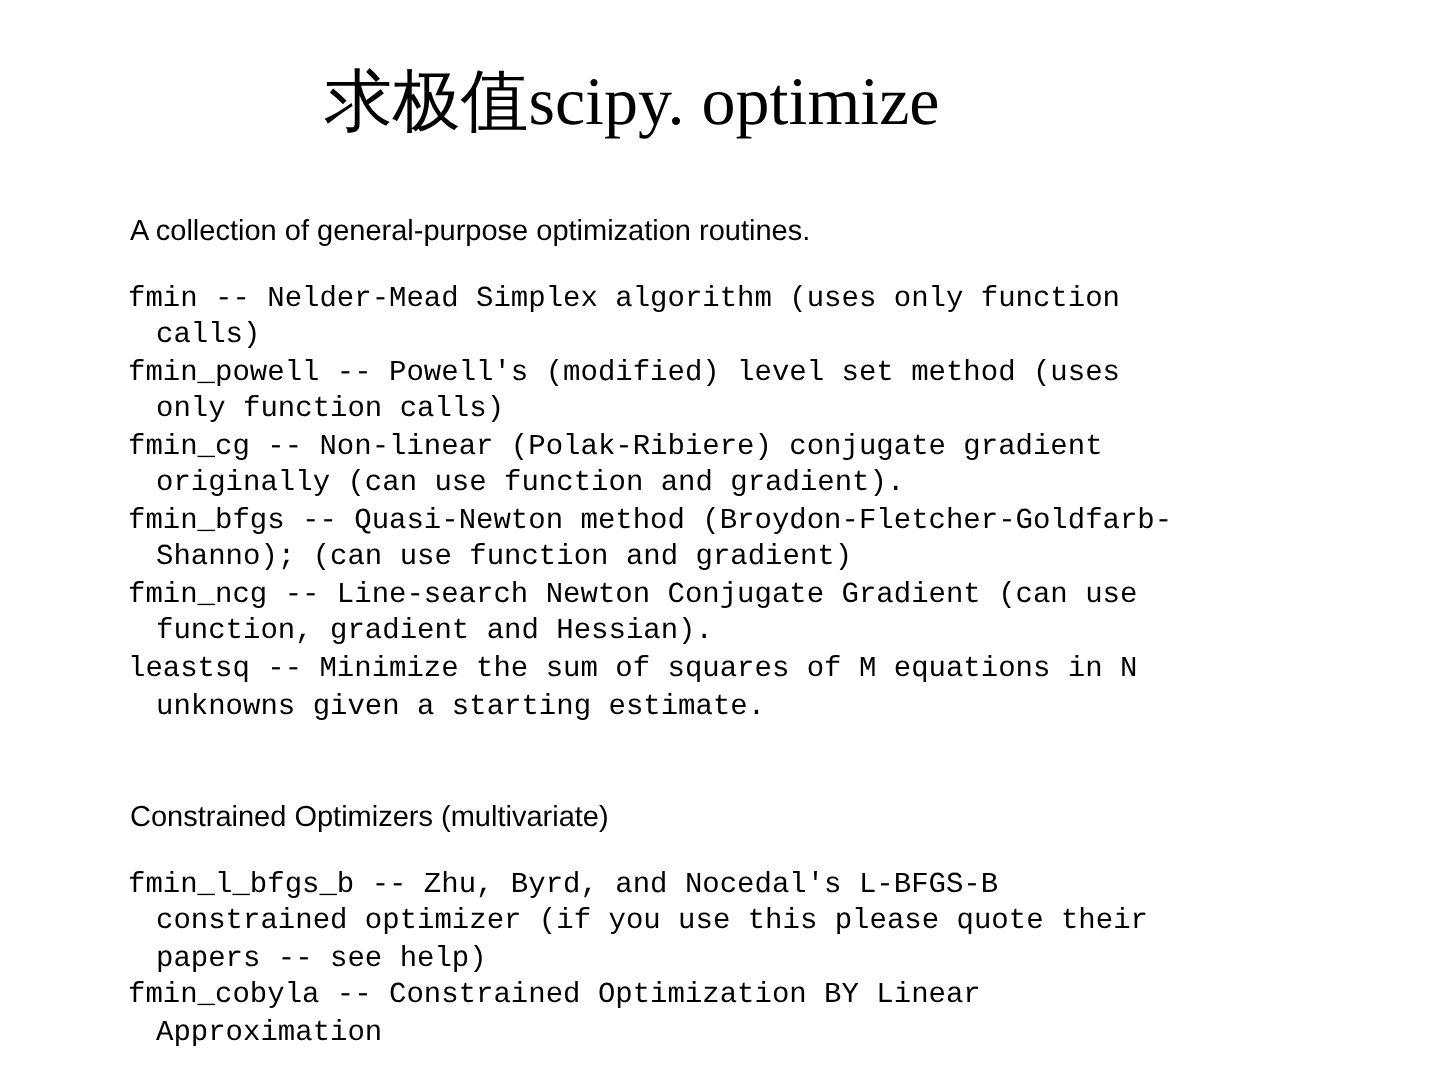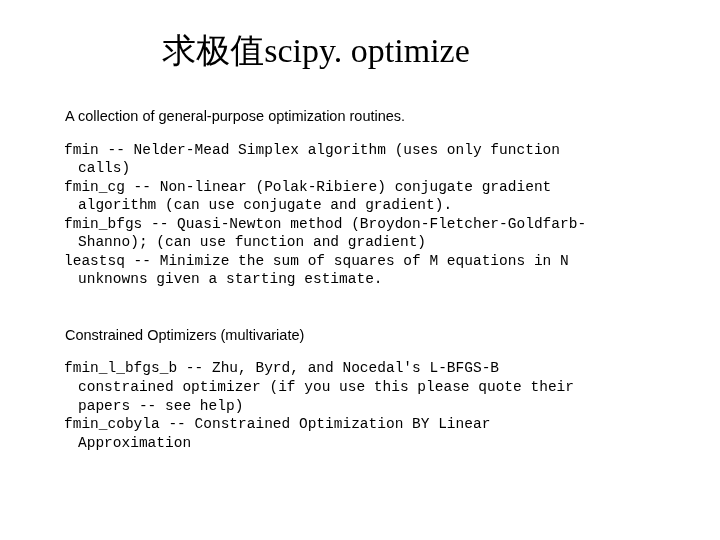--- a/index.html
+++ b/index.html
@@ -47,22 +47,24 @@
 </style>
 </head>
 <body>
 
 <div class="slide">
   <div class="title">求极值scipy. optimize</div>
   <div class="body">
 
     <p class="hdr">A collection of general-purpose optimization routines.</p>
     <p class="item">fmin        --  Nelder-Mead Simplex algorithm  (uses only function calls)</p>
-    <p class="item">fmin_cg     --  Non-linear (Polak-Ribiere) conjugate gradient algorithm  (can use conjugate and gradient).</p>
+    <p class="item">fmin_powell --  Powell's (modified) level set method (uses only function calls)</p>
+    <p class="item">fmin_cg     --  Non-linear (Polak-Ribiere) conjugate gradient originally  (can use function and gradient).</p>
     <p class="item">fmin_bfgs   --  Quasi-Newton method (Broydon-Fletcher-Goldfarb-Shanno); (can use function and gradient)</p>
+    <p class="item">fmin_ncg    --  Line-search Newton Conjugate Gradient (can use function, gradient and Hessian).</p>
     <p class="item">leastsq     --  Minimize the sum of squares of M equations in N unknowns given a starting estimate.</p>
 
     <div class="gap"></div>
 
     <p class="hdr">Constrained Optimizers (multivariate)</p>
     <p class="item">fmin_l_bfgs_b -- Zhu, Byrd, and Nocedal's L-BFGS-B constrained optimizer (if you use this please quote their papers -- see help)</p>
     <p class="item">fmin_cobyla   -- Constrained Optimization BY Linear Approximation</p>
 
   </div>
 </div>

